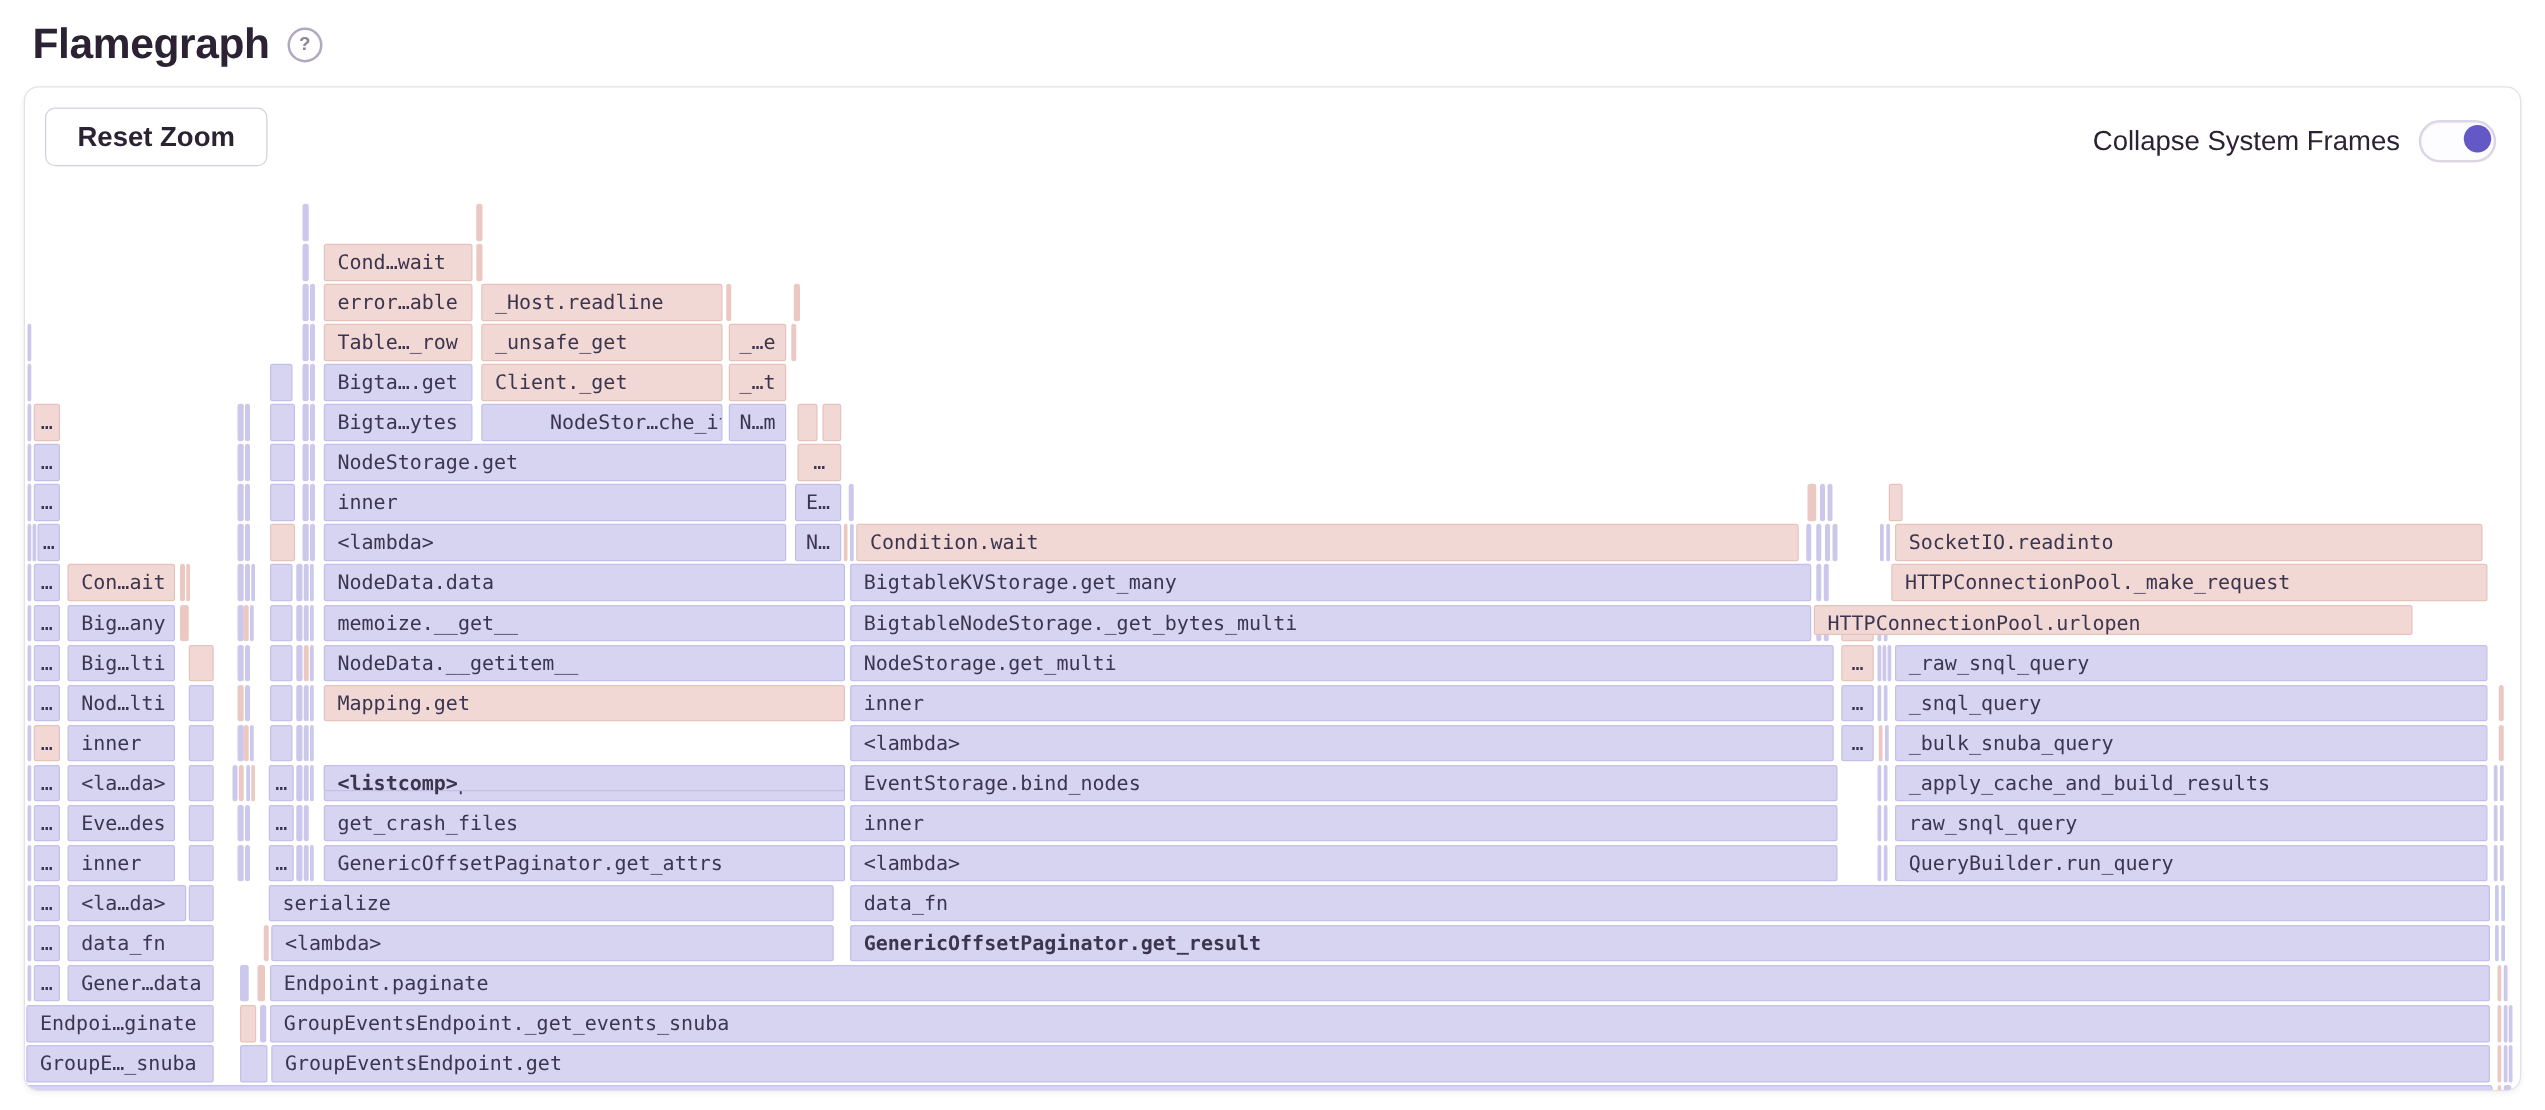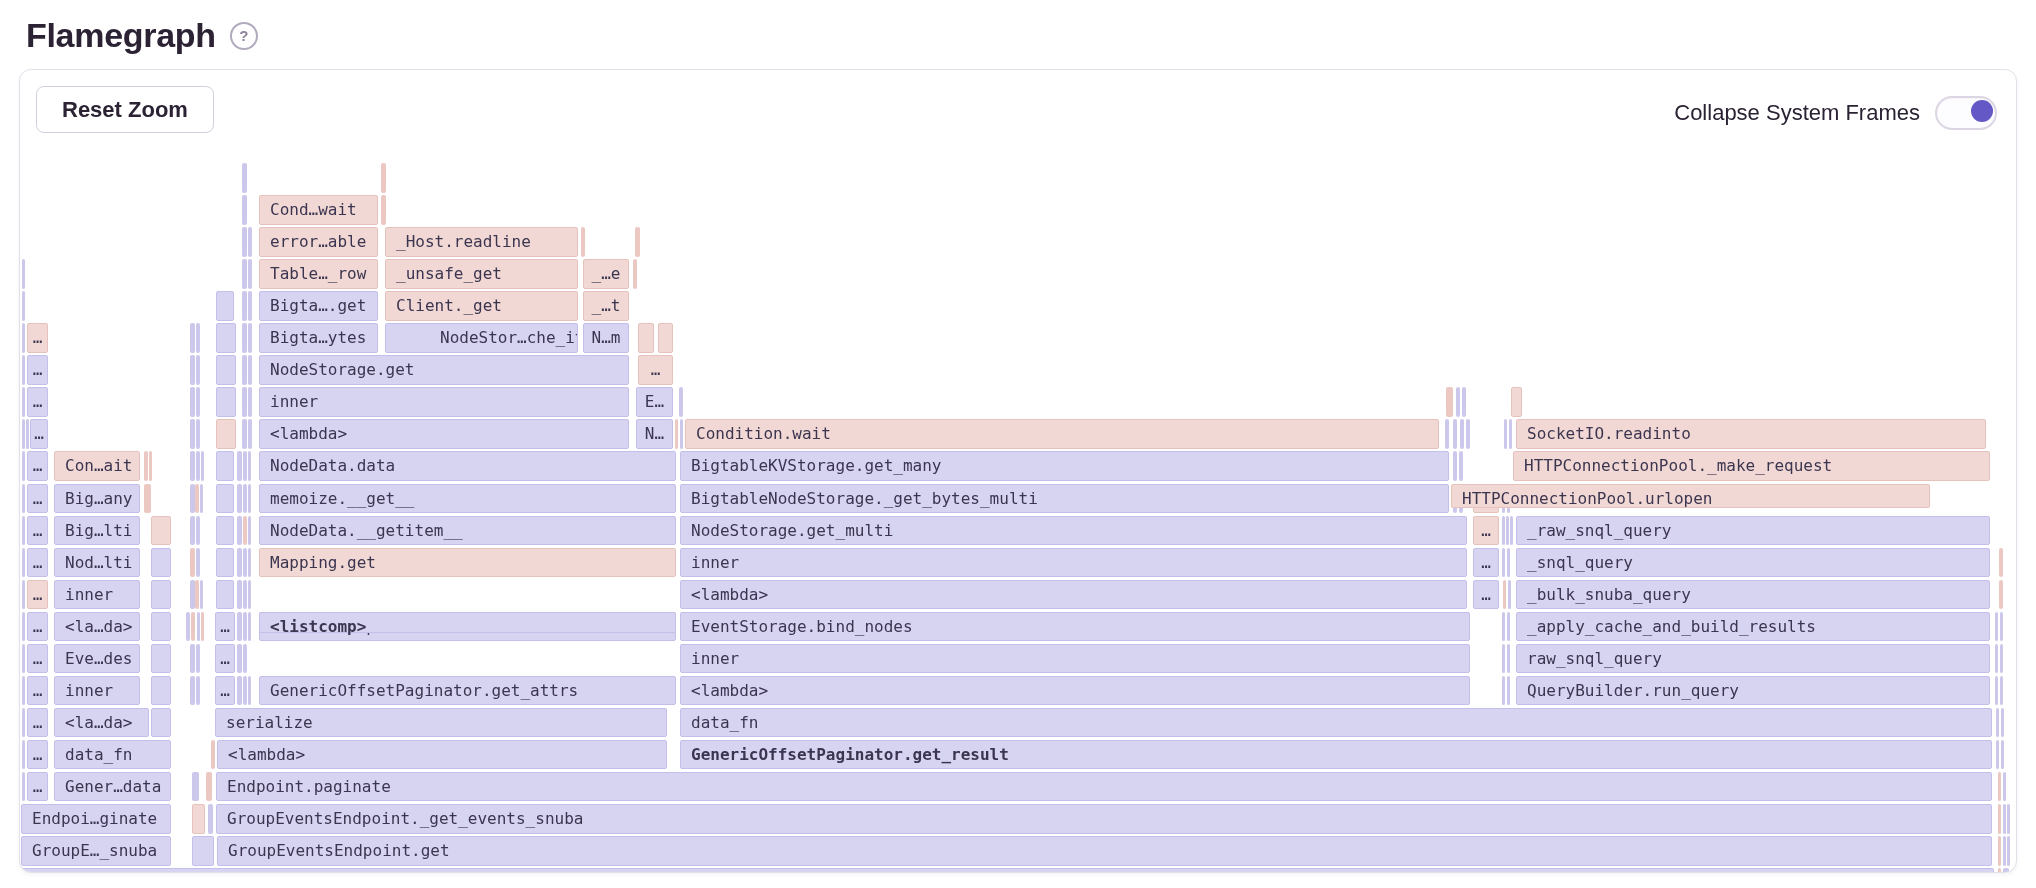--- a/index.html
+++ b/index.html
@@ -374,20 +374,23 @@
         <span class="lbl">Eve…des</span>
       </div>
       <div class="frame app" style="left: 150px; top: 642.8px; width: 20px; height: 29.5px;"></div>
       <div class="frame app sliver" style="left: 189px; top: 642.8px; width: 4.5px; height: 29.5px;"></div>
       <div class="frame app sliver" style="left: 195px; top: 642.8px; width: 4px; height: 29.5px;"></div>
       <div class="frame app" style="left: 214px; top: 642.8px; width: 20px; height: 29.5px;">
         <span class="lbl center">…</span>
       </div>
       <div class="frame app sliver" style="left: 236px; top: 642.8px; width: 4.5px; height: 29.5px;"></div>
       <div class="frame app sliver" style="left: 242px; top: 642.8px; width: 4px; height: 29.5px;"></div>
+      <div class="frame app" style="left: 258px; top: 642.8px; width: 417px; height: 29.5px;">
+        <span class="lbl">get_crash_files</span>
+      </div>
       <div class="frame app" style="left: 679px; top: 642.8px; width: 790px; height: 29.5px;">
         <span class="lbl">inner</span>
       </div>
       <div class="frame app sliver" style="left: 1501px; top: 642.8px; width: 3px; height: 29.5px;"></div>
       <div class="frame app sliver" style="left: 1506px; top: 642.8px; width: 3px; height: 29.5px;"></div>
       <div class="frame app" style="left: 1515px; top: 642.8px; width: 474px; height: 29.5px;">
         <span class="lbl">raw_snql_query</span>
       </div>
       <div class="frame app sliver" style="left: 1994px; top: 642.8px; width: 3px; height: 29.5px;"></div>
       <div class="frame app sliver" style="left: 1999px; top: 642.8px; width: 3px; height: 29.5px;"></div>

